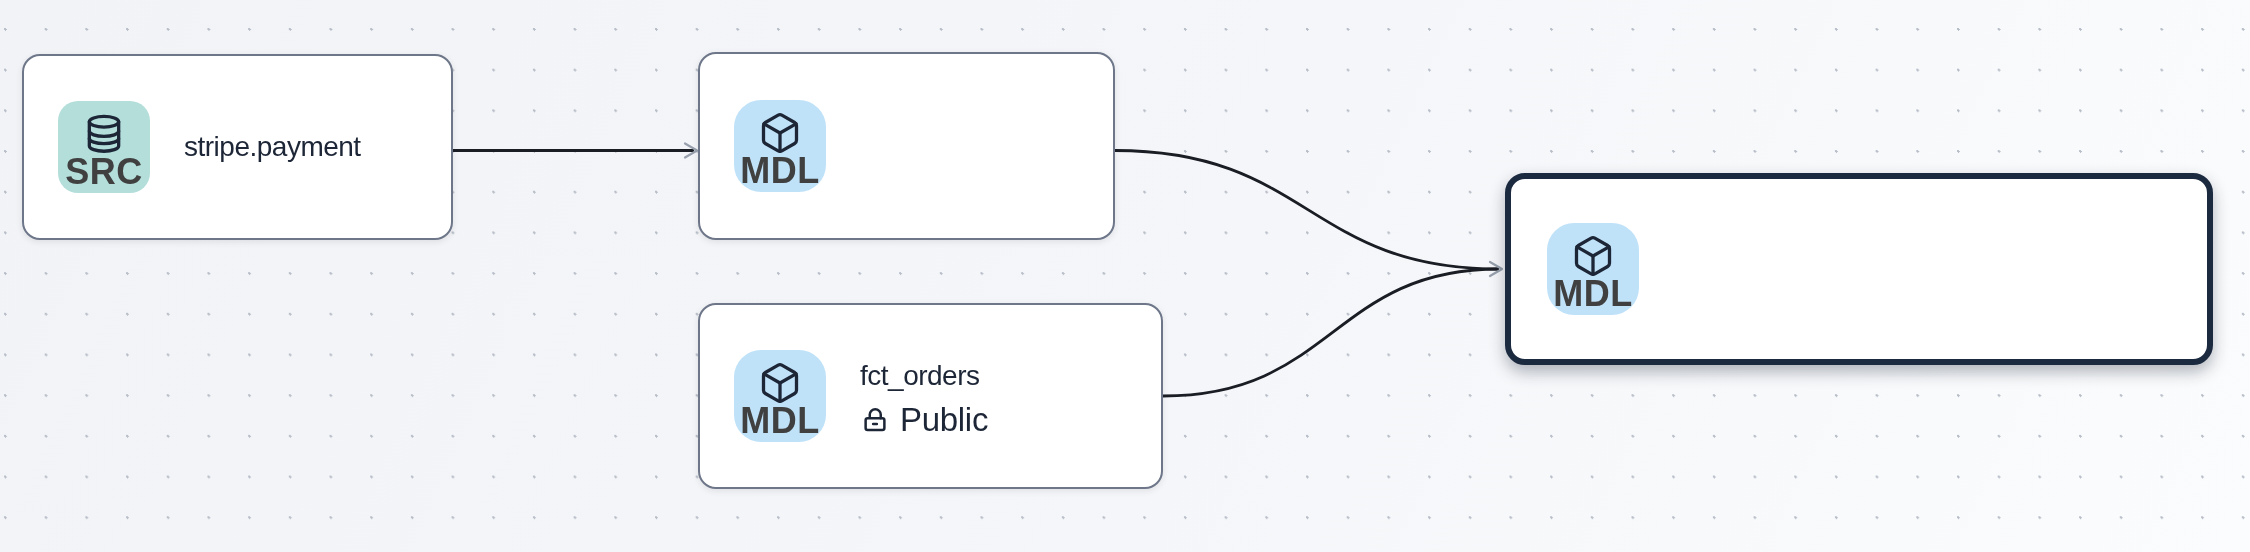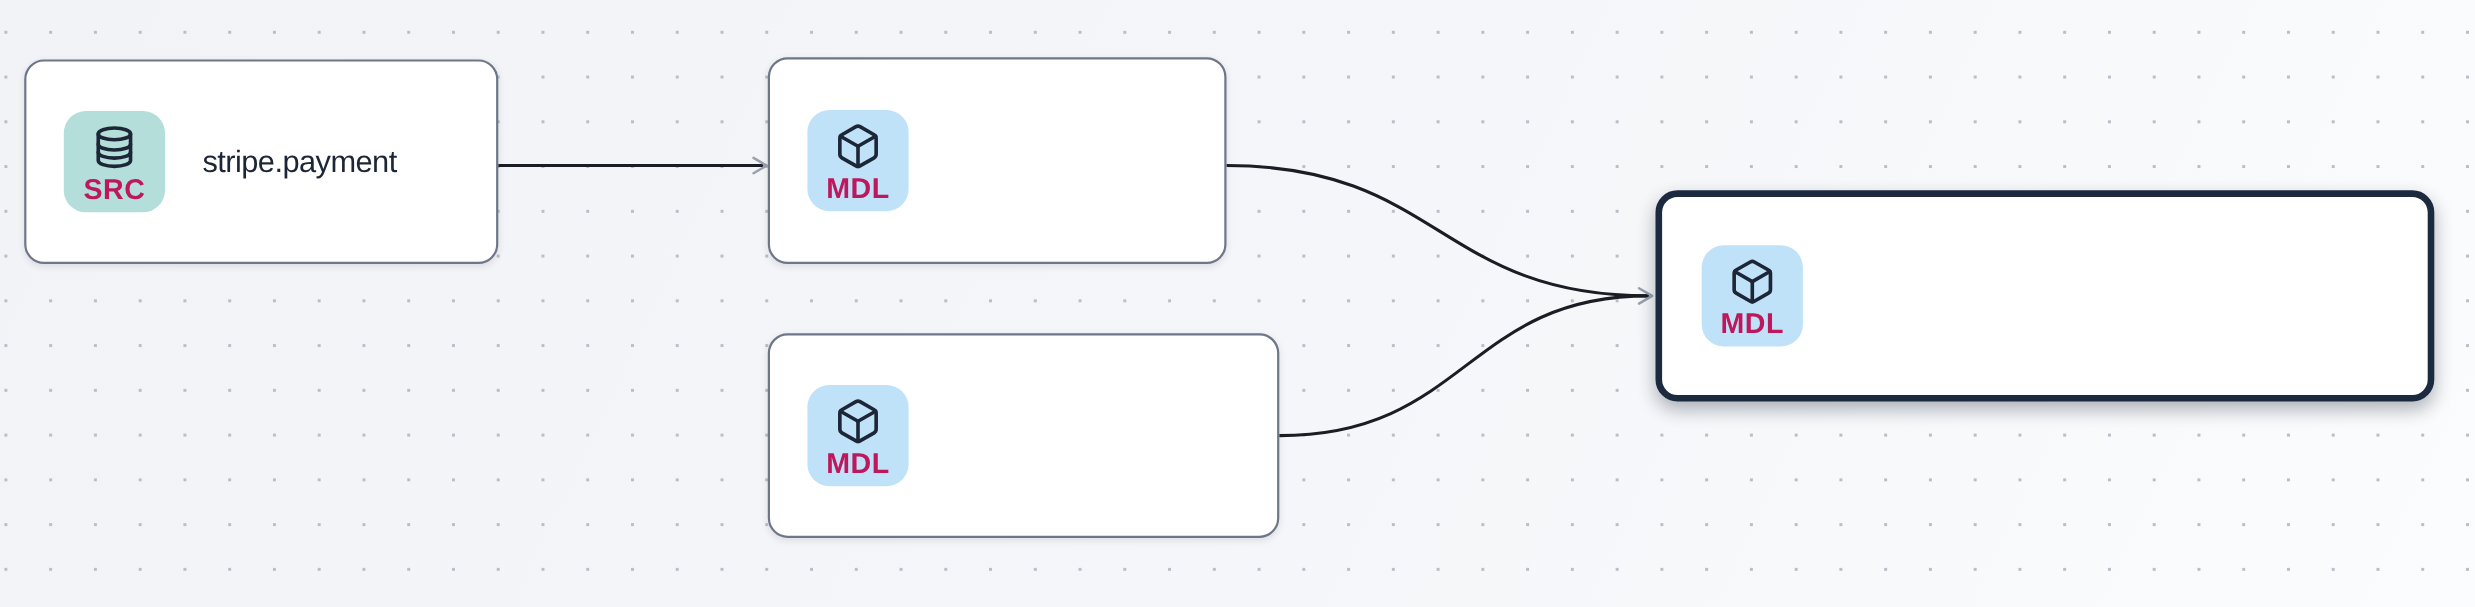--- a/index.html
+++ b/index.html
@@ -33,25 +33,25 @@
     border-radius:20px;
     box-shadow:0 7px 16px rgba(20,30,50,0.32);
   }
   .badge{
     width:92px;height:92px;border-radius:20px;
     flex:0 0 auto;
     display:flex;flex-direction:column;align-items:center;justify-content:center;
     gap:1px;padding-top:4px;
   }
   .badge.src{background:#b3deda;}
-  .badge.mdl{background:#c0e2f9;}
+  .badge.mdl{background:#c0e2f9;border-radius:27px;}
   .badge svg{width:44px;height:44px;display:block;}
   .badge-label{
-    font-size:26px;font-weight:700;letter-spacing:0.5px;
-    color:#be185d;line-height:30px;
+    font-size:36px;font-weight:700;letter-spacing:0.5px;
+    color:#404040;line-height:30px;
   }
   .node-body{display:flex;flex-direction:column;justify-content:center;margin-left:34px;}
   .node-title{
     font-size:28px;letter-spacing:-0.5px;color:#1d2636;
     line-height:44px;white-space:nowrap;
   }
   .node-meta{
     display:flex;align-items:center;gap:10px;margin-top:3px;
     color:#1d2636;
   }
@@ -107,20 +107,31 @@
 
   <div class="node" id="node-fct-orders">
     <div class="badge mdl">
       <svg viewBox="0 0 24 24" fill="none" stroke="#1d2636" stroke-width="1.8" stroke-linecap="round" stroke-linejoin="round">
         <path d="M21 16V8a2 2 0 0 0-1-1.73l-7-4a2 2 0 0 0-2 0l-7 4A2 2 0 0 0 3 8v8a2 2 0 0 0 1 1.73l7 4a2 2 0 0 0 2 0l7-4A2 2 0 0 0 21 16z"></path>
         <path d="M3.29 7 12 12l8.71-5"></path>
         <path d="M12 22V12"></path>
       </svg>
       <span class="badge-label">MDL</span>
     </div>
+    <div class="node-body">
+      <span class="node-title">fct_orders</span>
+      <span class="node-meta">
+        <svg viewBox="0 0 24 24" fill="none" stroke="#1d2636" stroke-width="2" stroke-linecap="round" stroke-linejoin="round">
+          <rect x="4.5" y="10.5" width="15" height="9.5" rx="1.6"></rect>
+          <path d="M10.5 15.25h3"></path>
+          <path d="M7.8 9.2V7.6a4.4 4.2 0 0 1 8.8 0v2.9"></path>
+        </svg>
+        <span class="node-meta-label">Public</span>
+      </span>
+    </div>
   </div>
 
   <div class="node selected" id="node-agg">
     <div class="badge mdl">
       <svg viewBox="0 0 24 24" fill="none" stroke="#1d2636" stroke-width="1.8" stroke-linecap="round" stroke-linejoin="round">
         <path d="M21 16V8a2 2 0 0 0-1-1.73l-7-4a2 2 0 0 0-2 0l-7 4A2 2 0 0 0 3 8v8a2 2 0 0 0 1 1.73l7 4a2 2 0 0 0 2 0l7-4A2 2 0 0 0 21 16z"></path>
         <path d="M3.29 7 12 12l8.71-5"></path>
         <path d="M12 22V12"></path>
       </svg>
       <span class="badge-label">MDL</span>

